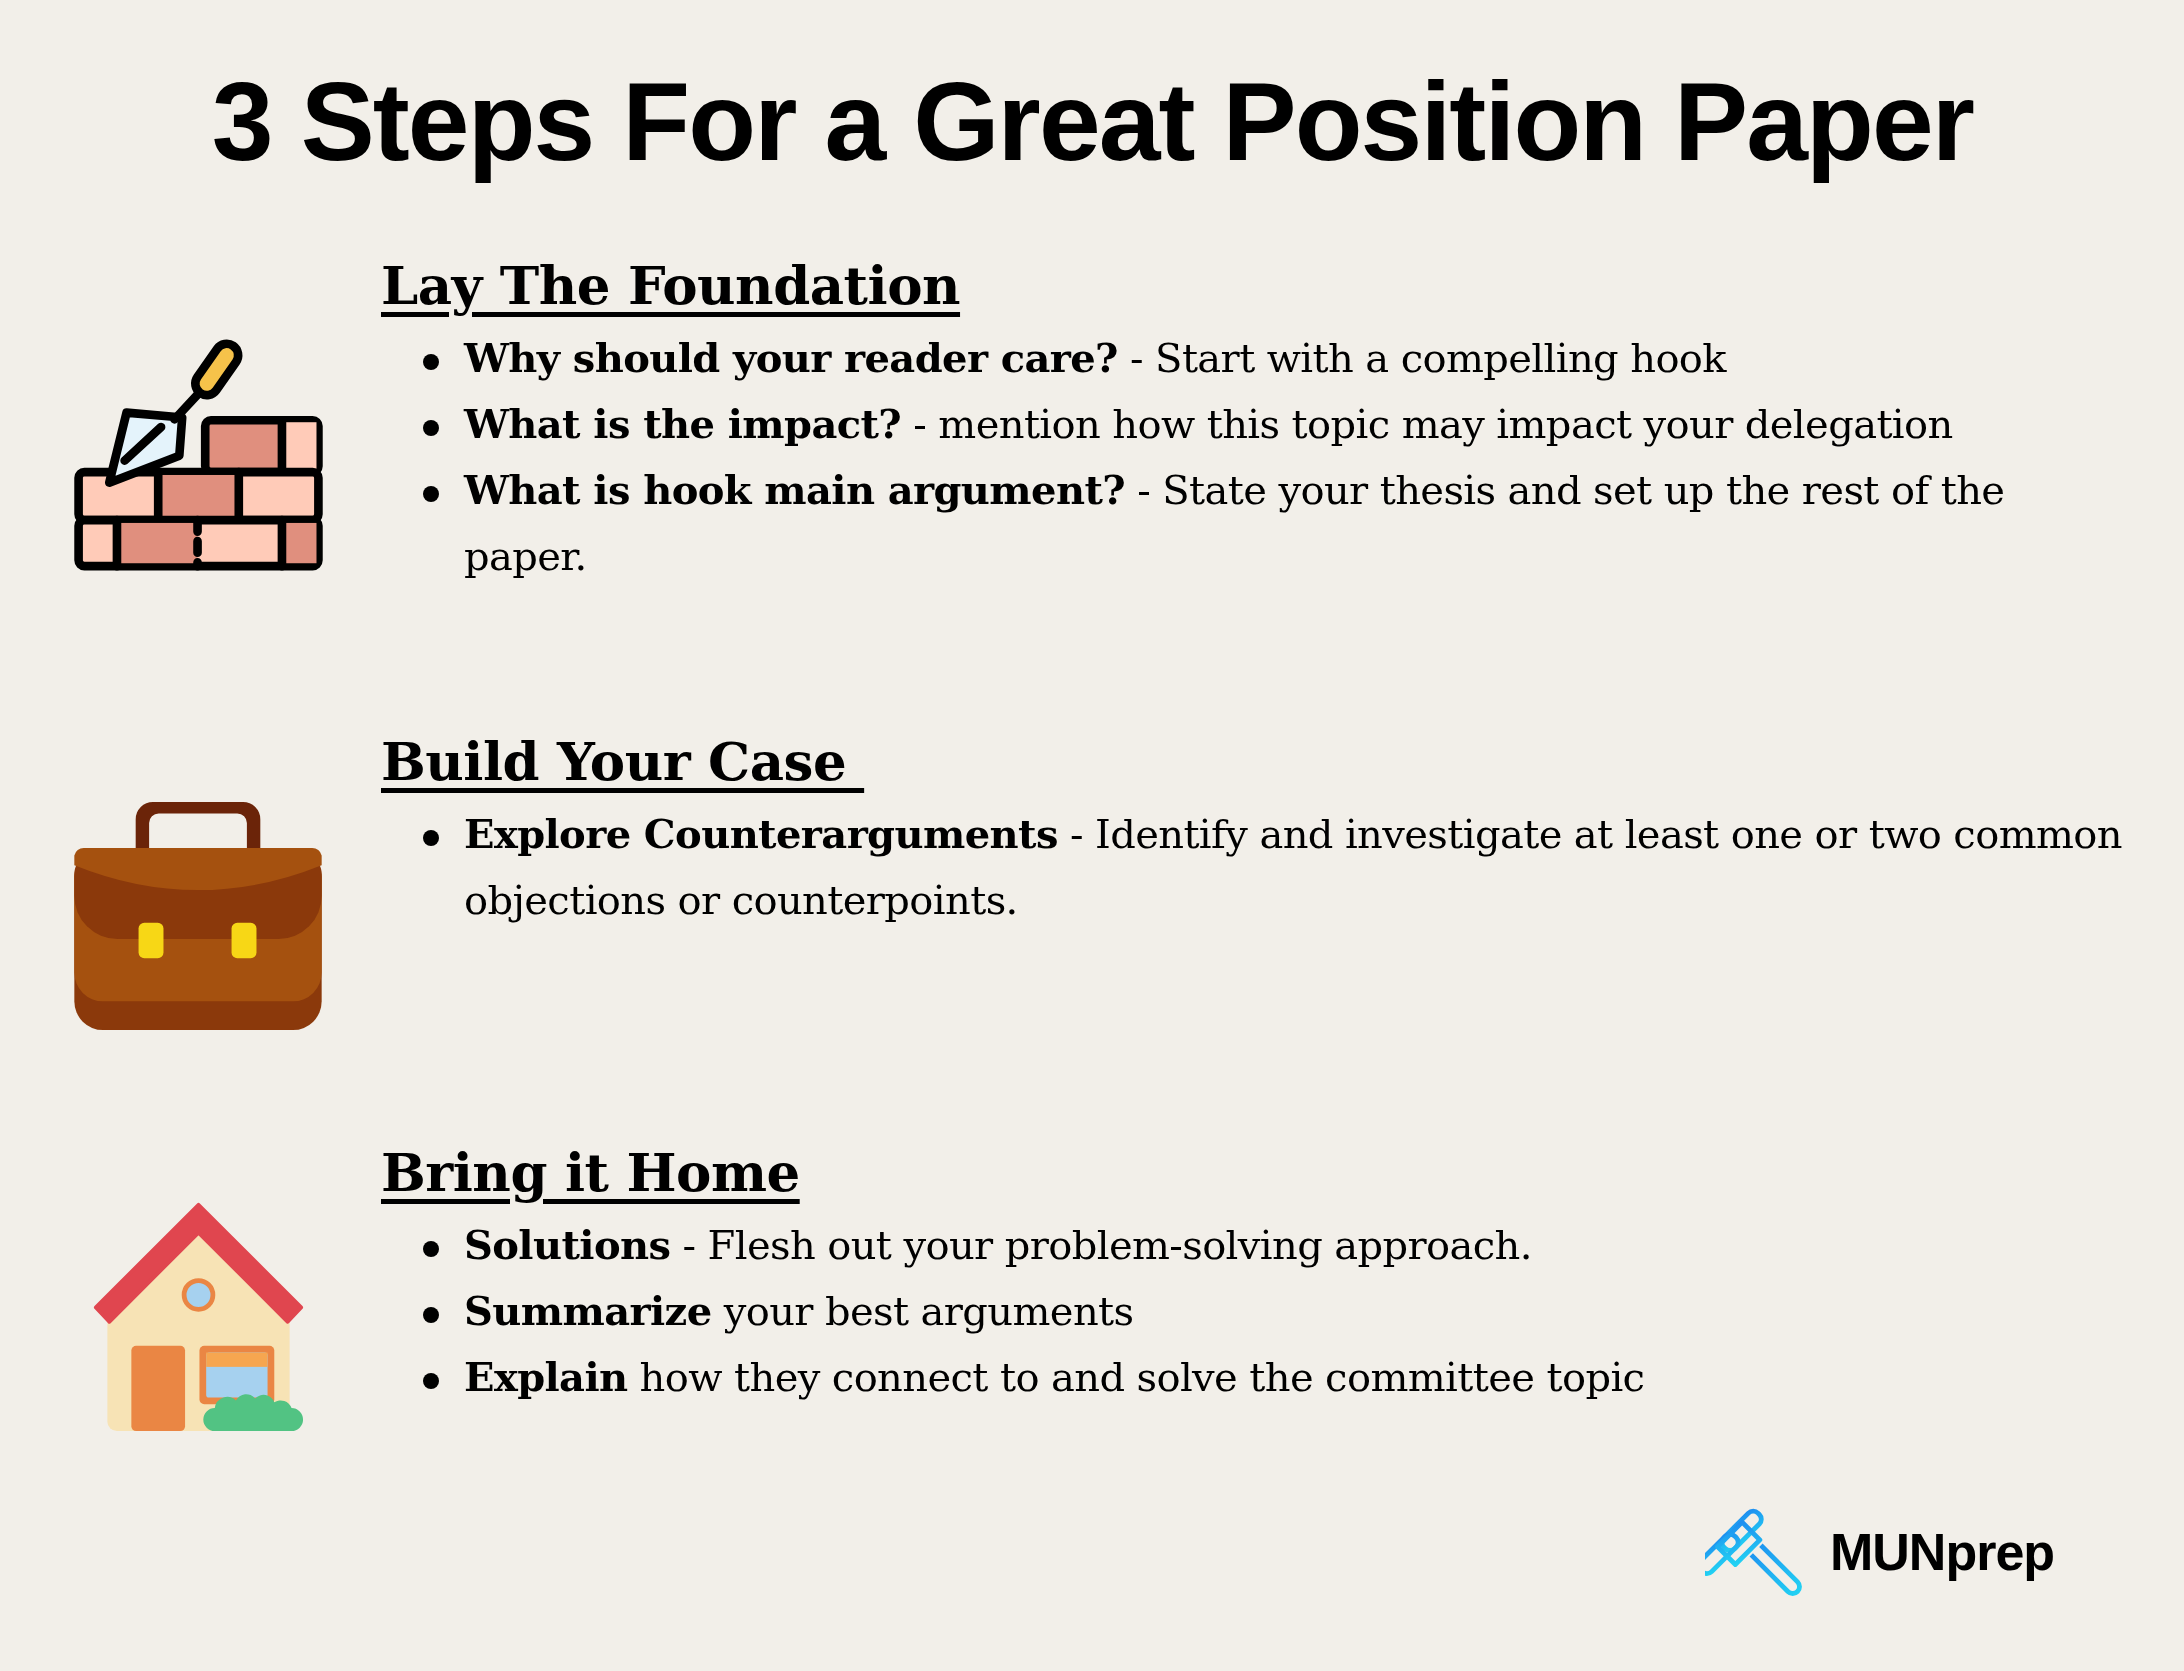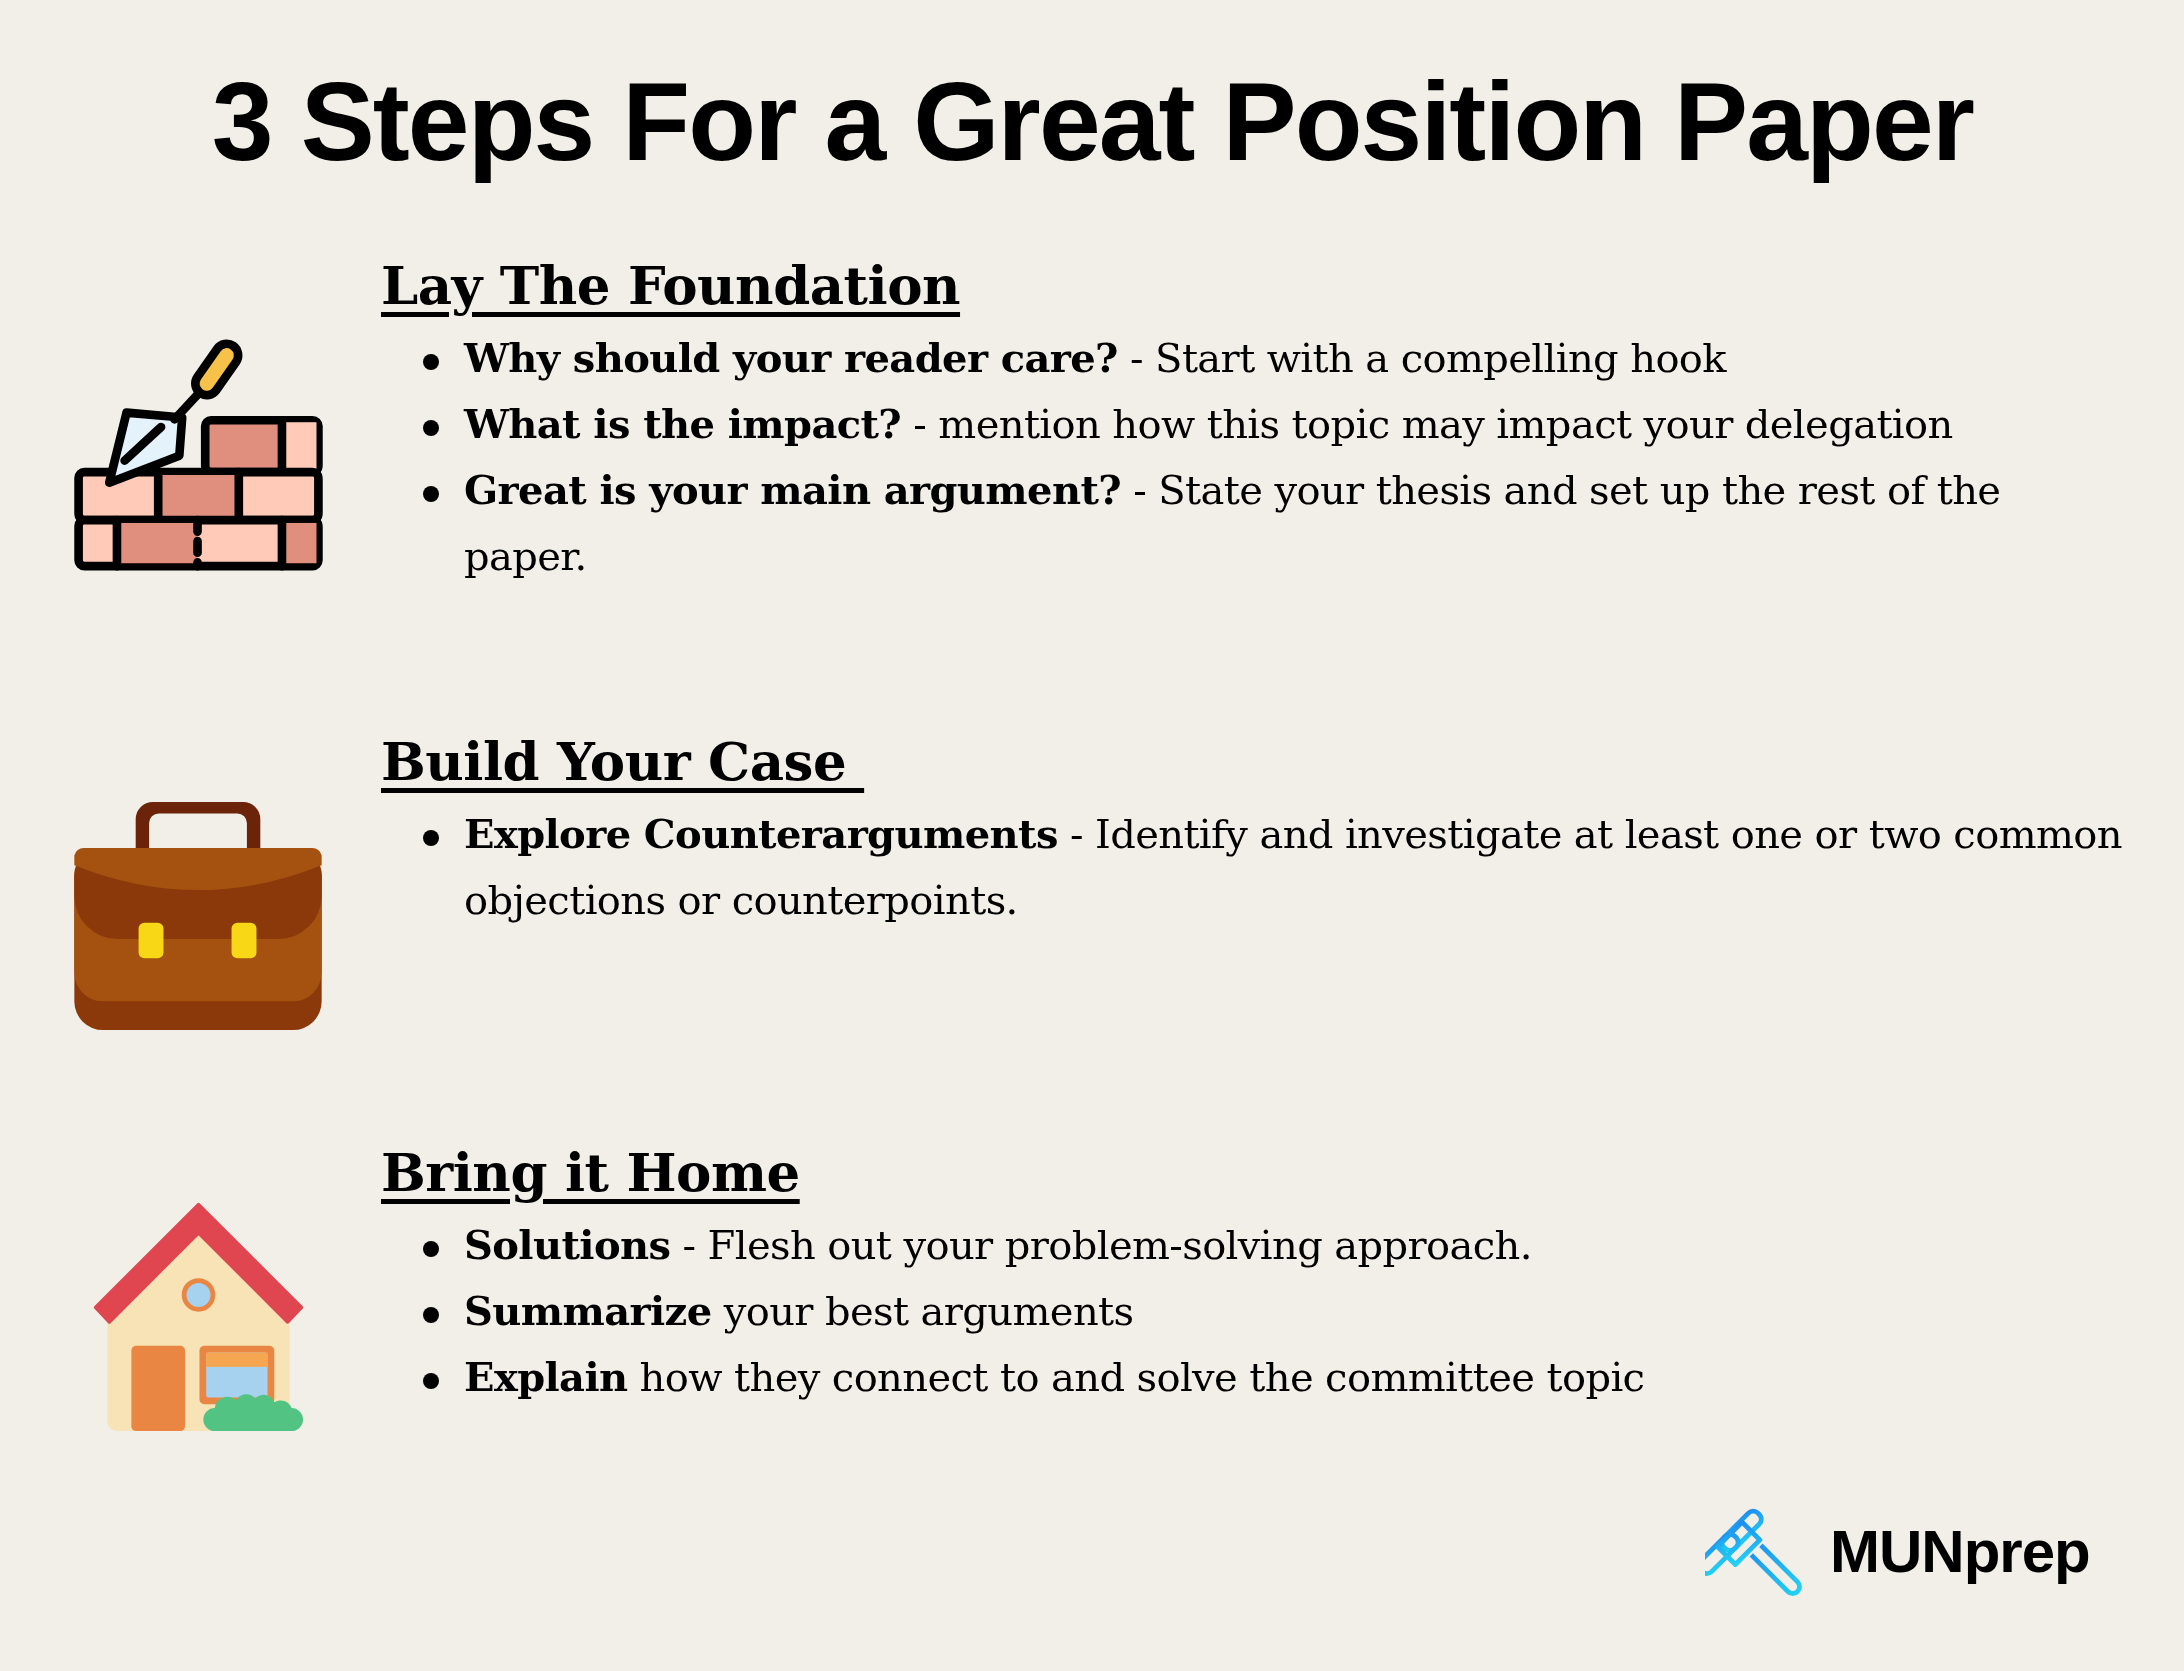--- a/index.html
+++ b/index.html
@@ -6,21 +6,21 @@
   body{width:2185px;height:1672px;background:#f2efe9;position:relative;overflow:hidden;color:#000;}
   .title{position:absolute;left:0;top:60px;width:2185px;text-align:center;font-family:Liberation Sans, sans-serif;font-weight:bold;font-size:111px;letter-spacing:-1.9px;line-height:125px;margin:0;}
   .section{position:absolute;left:381px;width:1748px;}
   .heading{font-family:"DejaVu Serif",serif;font-weight:bold;font-size:53px;line-height:67px;text-decoration:underline;text-decoration-thickness:4.8px;text-underline-offset:7.7px;margin:0;letter-spacing:-0.5px;}
   ul{list-style:none;margin:5.8px 0 0 0;padding:0;}
   li{position:relative;padding-left:83px;font-family:"DejaVu Serif",serif;font-size:40px;line-height:66px;letter-spacing:-0.6px;}
   li .dot{position:absolute;left:42px;top:29px;width:16.3px;height:16.3px;border-radius:50%;background:#000;}
   li b{font-weight:bold;}
   .icon{position:absolute;}
   .logo{position:absolute;left:1705px;top:1499px;display:flex;align-items:center;}
-  .logo-text{font-family:"Liberation Sans",sans-serif;font-weight:bold;font-size:60px;letter-spacing:-1px;margin-left:19px;line-height:86px;}
+  .logo-text{font-family:"Liberation Sans",sans-serif;font-weight:bold;font-size:52px;letter-spacing:-1px;margin-left:19px;line-height:86px;}
 </style>
 </head>
 <body>
 
 <h1 class="title">3 Steps For a Great Position Paper</h1>
 
 <svg class="icon" style="left:69px;top:331px" width="259" height="240" viewBox="0 0 270 250">
   <g stroke="#000" stroke-width="9" stroke-linejoin="round" stroke-linecap="round">
 
     <rect x="142" y="93" width="118" height="54" rx="6" fill="#e08f7e"></rect>
@@ -44,21 +44,21 @@
     <line x1="110" y1="92" x2="138" y2="62"></line>
     <rect x="142" y="10" width="24" height="60" rx="12" fill="#f6c24a" transform="rotate(35 154 40)"></rect>
   </g>
 </svg>
 
 <div class="section" style="top:252px">
   <h2 class="heading">Lay The Foundation</h2>
   <ul>
     <li><span class="dot"></span><b>Why should your reader care?</b><span> - Start with a compelling hook</span></li>
     <li><span class="dot"></span><b>What is the impact?</b><span> - mention how this topic may impact your delegation</span></li>
-    <li><span class="dot"></span><b>Great is your main argument?</b><span> - State your thesis and set up the rest of the paper.</span></li>
+    <li><span class="dot"></span><b>What is hook main argument?</b><span> - State your thesis and set up the rest of the paper.</span></li>
   </ul>
 </div>
 
 <svg class="icon" style="left:70px;top:800px" width="256" height="232" viewBox="0 0 266 242">
   <path d="M68 50 V20 a18 18 0 0 1 18 -18 H180 a18 18 0 0 1 18 18 V50 H184 V24 a10 10 0 0 0 -10 -10 H92 a10 10 0 0 0 -10 10 V50 Z" fill="#6b2409"></path>
   <rect x="4" y="50" width="258" height="190" rx="30" fill="#8b390b"></rect>
   <rect x="4" y="50" width="258" height="160" rx="30" fill="#a5510f"></rect>
   <path d="M4 78 a28 28 0 0 1 28 -28 H234 a28 28 0 0 1 28 28 V100 a45 45 0 0 1 -45 45 H49 a45 45 0 0 1 -45 -45 Z" fill="#8b390b"></path>
   <path d="M4 68 Q133 120 262 68 V58 a10 10 0 0 0 -10 -8 H14 a10 10 0 0 0 -10 8 Z" fill="#a5510f"></path>
   <rect x="71" y="128" width="26" height="37" rx="6" fill="#f7d716"></rect>

